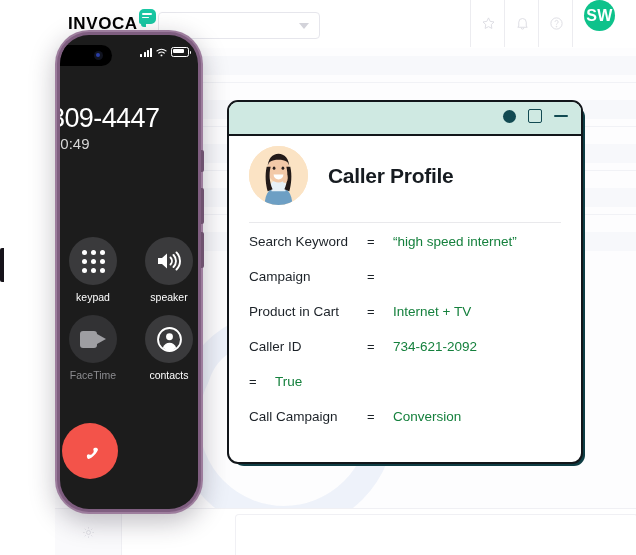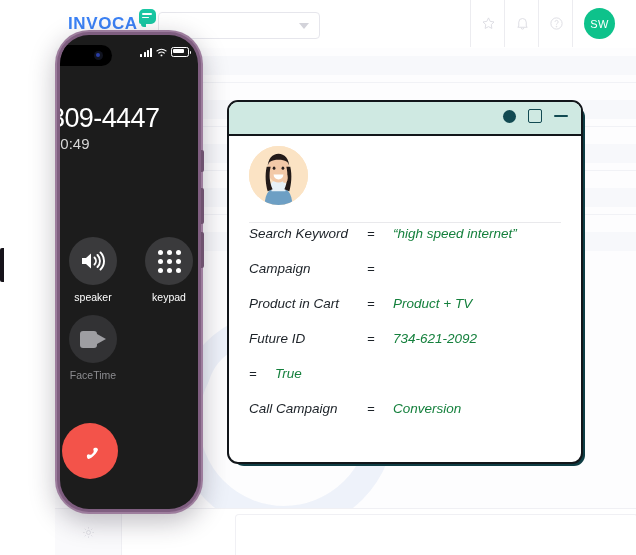--- a/index.html
+++ b/index.html
@@ -18,21 +18,21 @@
     overflow:hidden;
   }
   #dash-header{
     position:absolute;left:0;top:0;width:581px;height:48px;
     background:#ffffff;border-bottom:1px solid #ececf0;
   }
   .logo-wrap{
     position:absolute;left:13px;top:14px;display:flex;align-items:flex-start;
   }
   .logo-text{
-    font-size:17px;font-weight:bold;letter-spacing:0.6px;color:#3b82f6;
+    font-size:17px;font-weight:bold;letter-spacing:0.6px;color:#000000;
     font-family:"Liberation Sans", sans-serif;line-height:19px;
   }
   .logo-bubble{
     width:17px;height:15px;background:#19c7a3;border-radius:5px 5px 5px 2px;
     margin-left:1px;margin-top:-5px;position:relative;
   }
   .logo-bubble:after{
     content:"";position:absolute;left:2px;bottom:-3px;width:5px;height:5px;
     background:#19c7a3;border-radius:0 0 0 3px;
   }
@@ -54,22 +54,22 @@
     position:absolute;top:0;height:47px;width:34px;
     border-left:1px solid #ececf0;display:flex;align-items:center;justify-content:center;
   }
   #cell-star{left:415px;}
   #cell-bell{left:449px;}
   #cell-help{left:483px;}
   .hdr-icon{width:15px;height:15px;display:block;}
   .hdr-icon path,.hdr-icon circle{stroke:#d9d9e0;fill:none;stroke-width:1.4;}
 
   #avatar-sw{
-    position:absolute;left:529px;top:8px;width:31px;height:31px;border-radius:50%;
-    background:#0ec28b;color:#ffffff;font-size:11px;font-weight:normal;
+    position:absolute;left:529px;top:0;width:31px;height:31px;border-radius:50%;
+    background:#0ec28b;color:#ffffff;font-size:16px;font-weight:bold;
     display:flex;align-items:center;justify-content:center;letter-spacing:0.4px;
   }
   #cell-avatar-divider{
     position:absolute;left:517px;top:0;width:1px;height:47px;background:#ececf0;
   }
 
   
   #dash-body{position:absolute;left:0;top:48px;width:581px;height:507px;background:#fdfdfe;}
   .ghost-row{position:absolute;left:0;width:581px;height:1px;background:#f1f2f6;}
   .ghost-band{position:absolute;left:0;width:581px;height:19px;background:#f7f8fb;}
@@ -121,21 +121,21 @@
   #profile-photo{
     width:59px;height:59px;border-radius:50%;overflow:hidden;position:relative;
     background:#fbe3c4;
   }
   #card-title{
     margin-left:20px;font-size:21px;font-weight:bold;color:#161b20;
     letter-spacing:-0.3px;font-family:"Liberation Sans", sans-serif;
   }
   #card-divider{position:absolute;left:20px;top:120px;width:312px;height:1px;background:#e9e9ec;}
 
-  #rows{position:absolute;left:20px;top:124px;width:318px;font-style:italic;}
+  #rows{position:absolute;left:20px;top:132px;width:318px;}
   .prow{display:flex;align-items:baseline;height:35px;}
   .plabel{
     width:118px;font-size:13.5px;color:#1c2228;
     font-family:"Liberation Sans", sans-serif;
   }
   .peq{width:26px;font-size:13px;color:#1c2228;}
   .pval{
     font-size:13.5px;color:#15803d;font-weight:500;
     font-family:"Liberation Sans", sans-serif;
   }
@@ -308,41 +308,42 @@
         <ellipse cx="30" cy="24" rx="11" ry="13" fill="#f3c9a8"></ellipse>
         <path d="M19 22c0-9 5-14 11-14s11 5 11 14c0-6-4-8-11-8s-11 2-11 8z" fill="#231a18"></path>
         <path d="M18 21c-2 9-1 18 1 25l5-2c-3-7-4-15-2-23z" fill="#231a18"></path>
         <path d="M42 21c2 9 1 18-1 25l-5-2c3-7 4-15 2-23z" fill="#231a18"></path>
         <path d="M36 26c3 2 4 6 3 9-1 2-3 3-4 2l-1-3z" fill="#f3c9a8"></path>
         <path d="M25 29a5 5 0 0010 0z" fill="#ffffff"></path>
         <ellipse cx="25.5" cy="22.5" rx="1.4" ry="1.6" fill="#2b211e"></ellipse>
         <ellipse cx="34.5" cy="22.5" rx="1.4" ry="1.6" fill="#2b211e"></ellipse>
       </svg>
     </div>
+    <div id="card-title">Caller Profile</div>
   </div>
 
   <div id="card-divider"></div>
 
   <div id="rows">
     <div class="prow">
       <div class="plabel">Search Keyword</div>
       <div class="peq">=</div>
       <div class="pval">“high speed internet”</div>
     </div>
     <div class="prow">
       <div class="plabel">Campaign</div>
       <div class="peq">=</div>
     </div>
     <div class="prow">
       <div class="plabel">Product in Cart</div>
       <div class="peq">=</div>
-      <div class="pval">Product + TV</div>
-    </div>
-    <div class="prow">
-      <div class="plabel">Future ID</div>
+      <div class="pval">Internet + TV</div>
+    </div>
+    <div class="prow">
+      <div class="plabel">Caller ID</div>
       <div class="peq">=</div>
       <div class="pval">734-621-2092</div>
     </div>
     <div class="prow">
       <div class="peq">=</div>
       <div class="pval">True</div>
     </div>
     <div class="prow">
       <div class="plabel">Call Campaign</div>
       <div class="peq">=</div>
@@ -379,56 +380,66 @@
       <div id="battery"></div>
     </div>
 
     <div id="call-number">309-4447</div>
     <div id="call-timer">00:49</div>
 
     <div id="keys">
       <div class="keyrow">
         <div class="keycell">
           <div class="keybtn">
+            <div id="keypad-grid">
+              <span class="kdot"></span>
+                <span class="kdot"></span>
+                <span class="kdot"></span>
+              <span class="kdot"></span>
+                <span class="kdot"></span>
+                <span class="kdot"></span>
+              <span class="kdot"></span>
+                <span class="kdot"></span>
+                <span class="kdot"></span>
+            </div>
+          </div>
+          <div class="keylabel">keypad</div>
+        </div>
+        <div class="keycell">
+          <div class="keybtn">
             <svg id="spk" viewBox="0 0 26 20">
               <path d="M2 7h4l5-4.5v15L6 13H2z" fill="#fff"></path>
               <path d="M14.5 6.5a5 5 0 010 7" stroke="#fff" stroke-width="1.9" fill="none" stroke-linecap="round"></path>
               <path d="M17.5 4a8.5 8.5 0 010 12" stroke="#fff" stroke-width="1.9" fill="none" stroke-linecap="round"></path>
               <path d="M20.5 1.5a12 12 0 010 17" stroke="#fff" stroke-width="1.9" fill="none" stroke-linecap="round"></path>
             </svg>
           </div>
           <div class="keylabel">speaker</div>
-        </div>
-        <div class="keycell">
-          <div class="keybtn">
-            <div id="keypad-grid">
-              <span class="kdot"></span>
-                <span class="kdot"></span>
-                <span class="kdot"></span>
-              <span class="kdot"></span>
-                <span class="kdot"></span>
-                <span class="kdot"></span>
-              <span class="kdot"></span>
-                <span class="kdot"></span>
-                <span class="kdot"></span>
-            </div>
-          </div>
-          <div class="keylabel">keypad</div>
         </div>
       </div>
       <div class="keyrow">
         <div class="keycell dim">
           <div class="keybtn">
             <div id="cam-icon">
               <div id="cam-body"></div>
                 <div id="cam-lens"></div>
             </div>
           </div>
           <div class="keylabel">FaceTime</div>
         </div>
+        <div class="keycell">
+          <div class="keybtn">
+            <svg id="contact-icon" viewBox="0 0 24 24">
+              <circle cx="12" cy="12" r="11" stroke="#fff" stroke-width="1.8" fill="none"></circle>
+              <circle cx="12" cy="9.4" r="3.3" fill="#fff"></circle>
+              <path d="M5.6 19.6c1.2-3 3.6-4.5 6.4-4.5s5.2 1.5 6.4 4.5A11 11 0 0112 23a11 11 0 01-6.4-3.4z" fill="#fff"></path>
+            </svg>
+          </div>
+          <div class="keylabel">contacts</div>
+        </div>
       </div>
     </div>
 
     <div id="endcall">
       <svg viewBox="0 0 24 24">
         <path d="M6.6 10.8c-1.1-1-1.5-2.2-.8-3 1.6-1.9 10.8-1.9 12.4 0 .7.8.3 2-.8 3-.8.7-1.9.6-2.4-.2l-.7-1.1c-.3-.4-.8-.7-1.3-.7h-2c-.5 0-1 .3-1.3.7l-.7 1.1c-.5.8-1.6.9-2.4.2z" fill="#fff"></path>
       </svg>
     </div>
   </div>
 </div>

